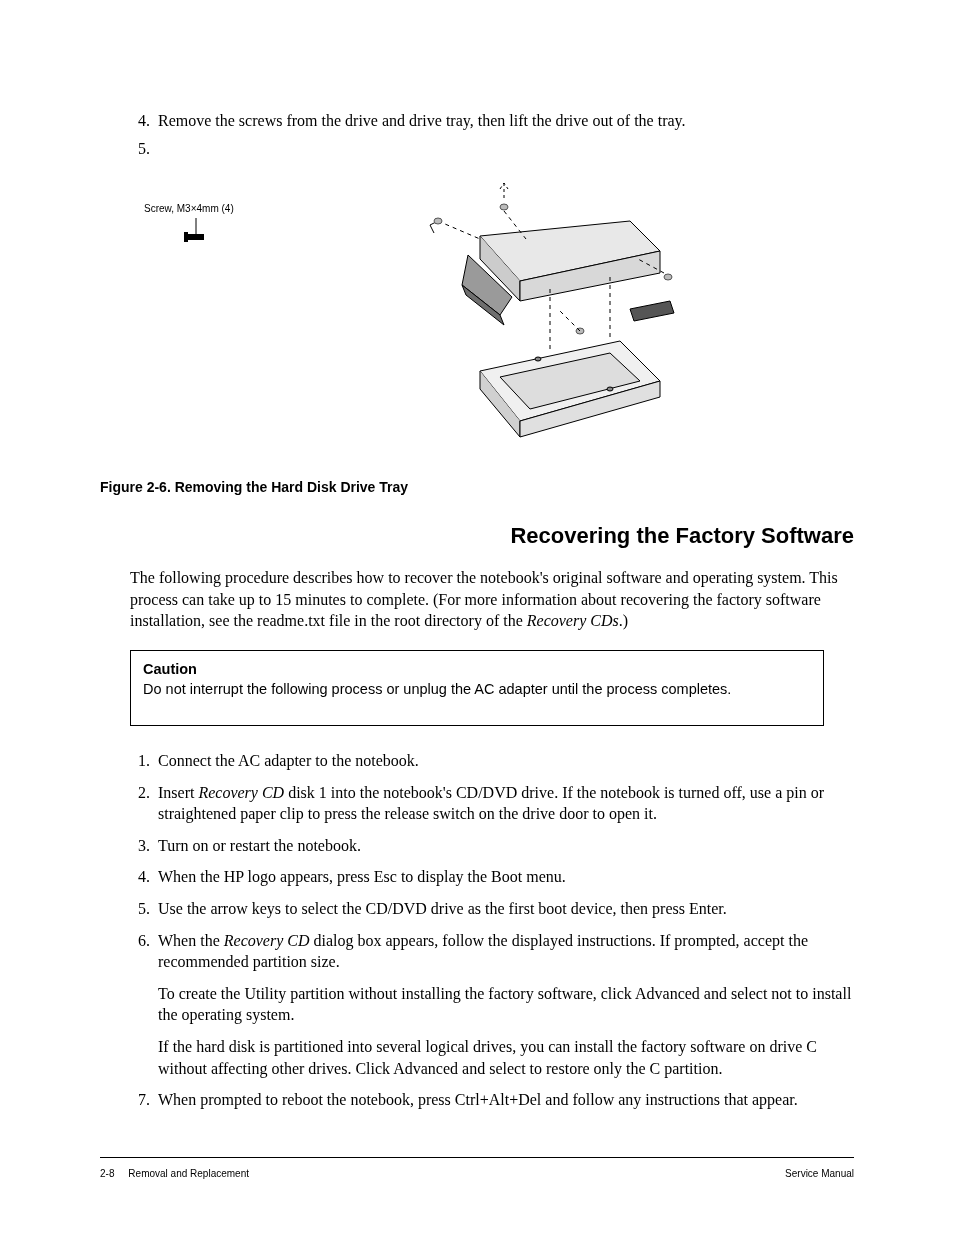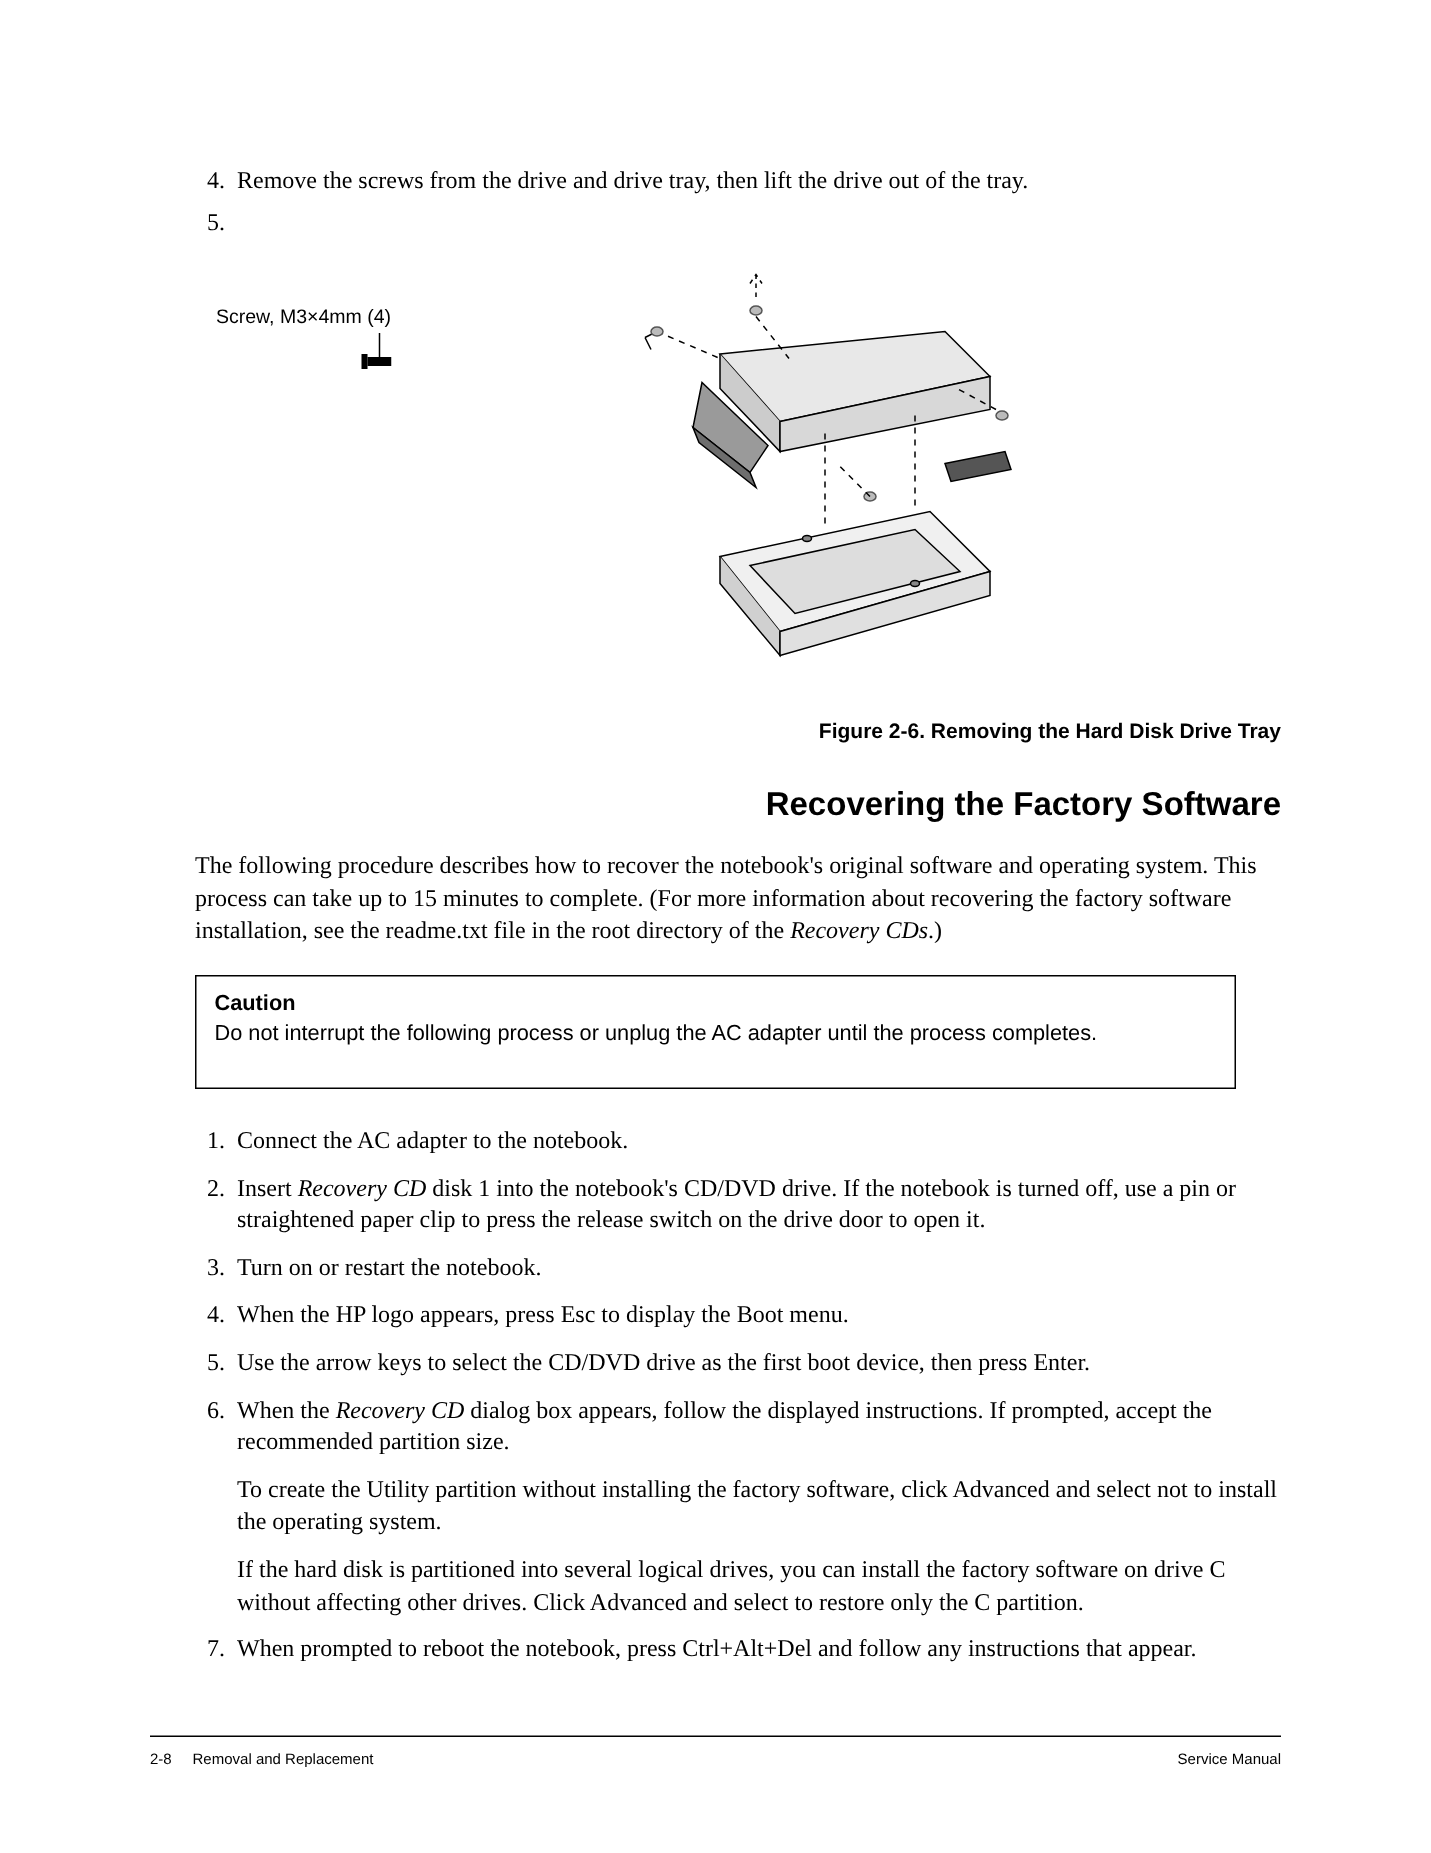--- a/index.html
+++ b/index.html
@@ -33,32 +33,31 @@
   .figure-area {
     margin: 22px 0 14px 0;
     position: relative;
     height: 280px;
   }
   .screw-label {
     position: absolute;
     left: 44px;
     top: 22px;
     font-family: Arial, Helvetica, sans-serif;
-    font-size: 13px;
-    text-align: right;
+    font-size: 10px;
   }
   .figure-img {
     position: absolute;
     left: 190px;
     top: 0;
     width: 440px;
     height: 280px;
   }
   .figure-caption {
-    text-align: right;
+    text-align: left;
     font-family: Arial, Helvetica, sans-serif;
     font-weight: bold;
     font-size: 14px;
     margin: 18px 0 28px 0;
   }
   .section-h {
     font-family: Arial, Helvetica, sans-serif;
     font-weight: bold;
     font-size: 22px;
     margin: 0 0 18px 0;

